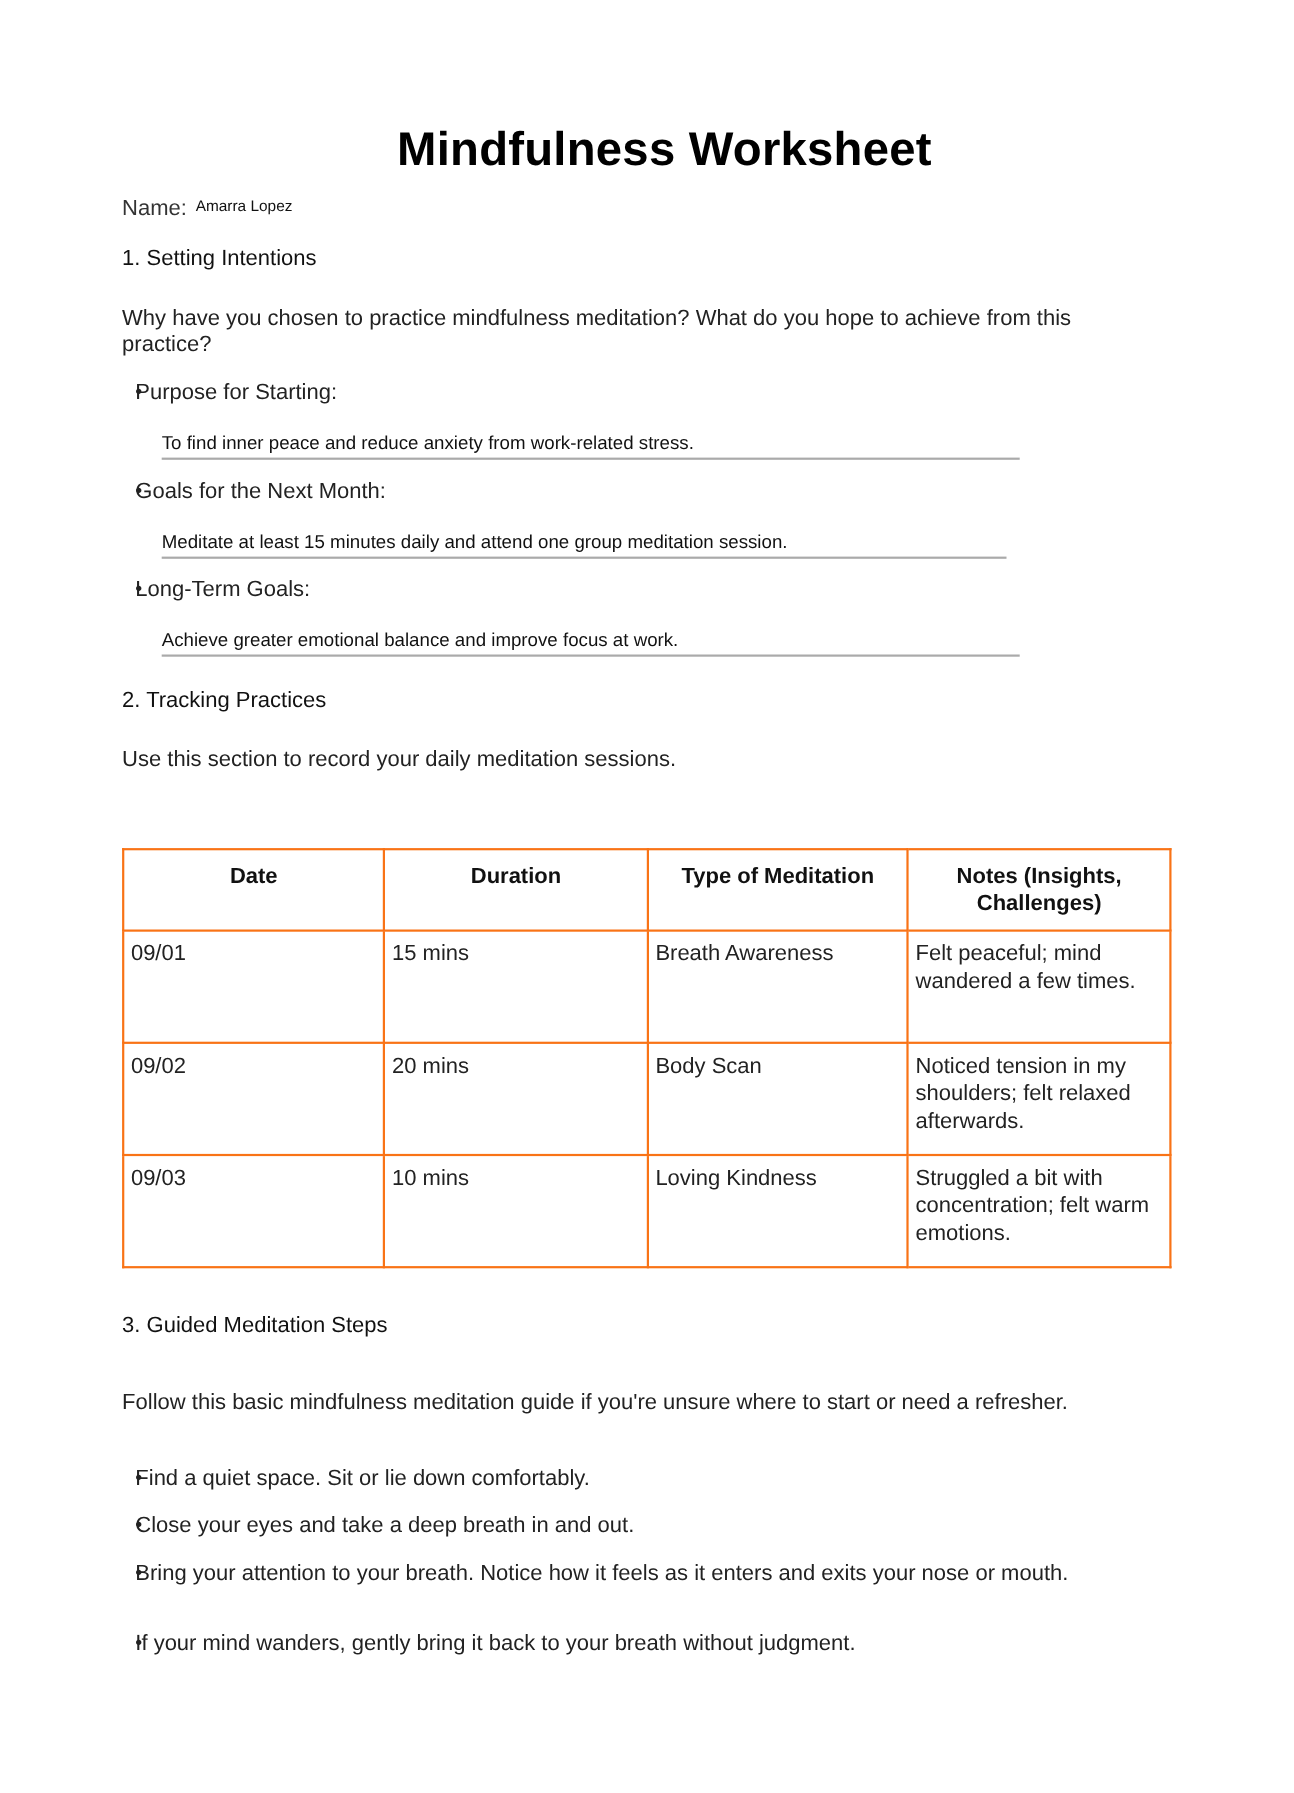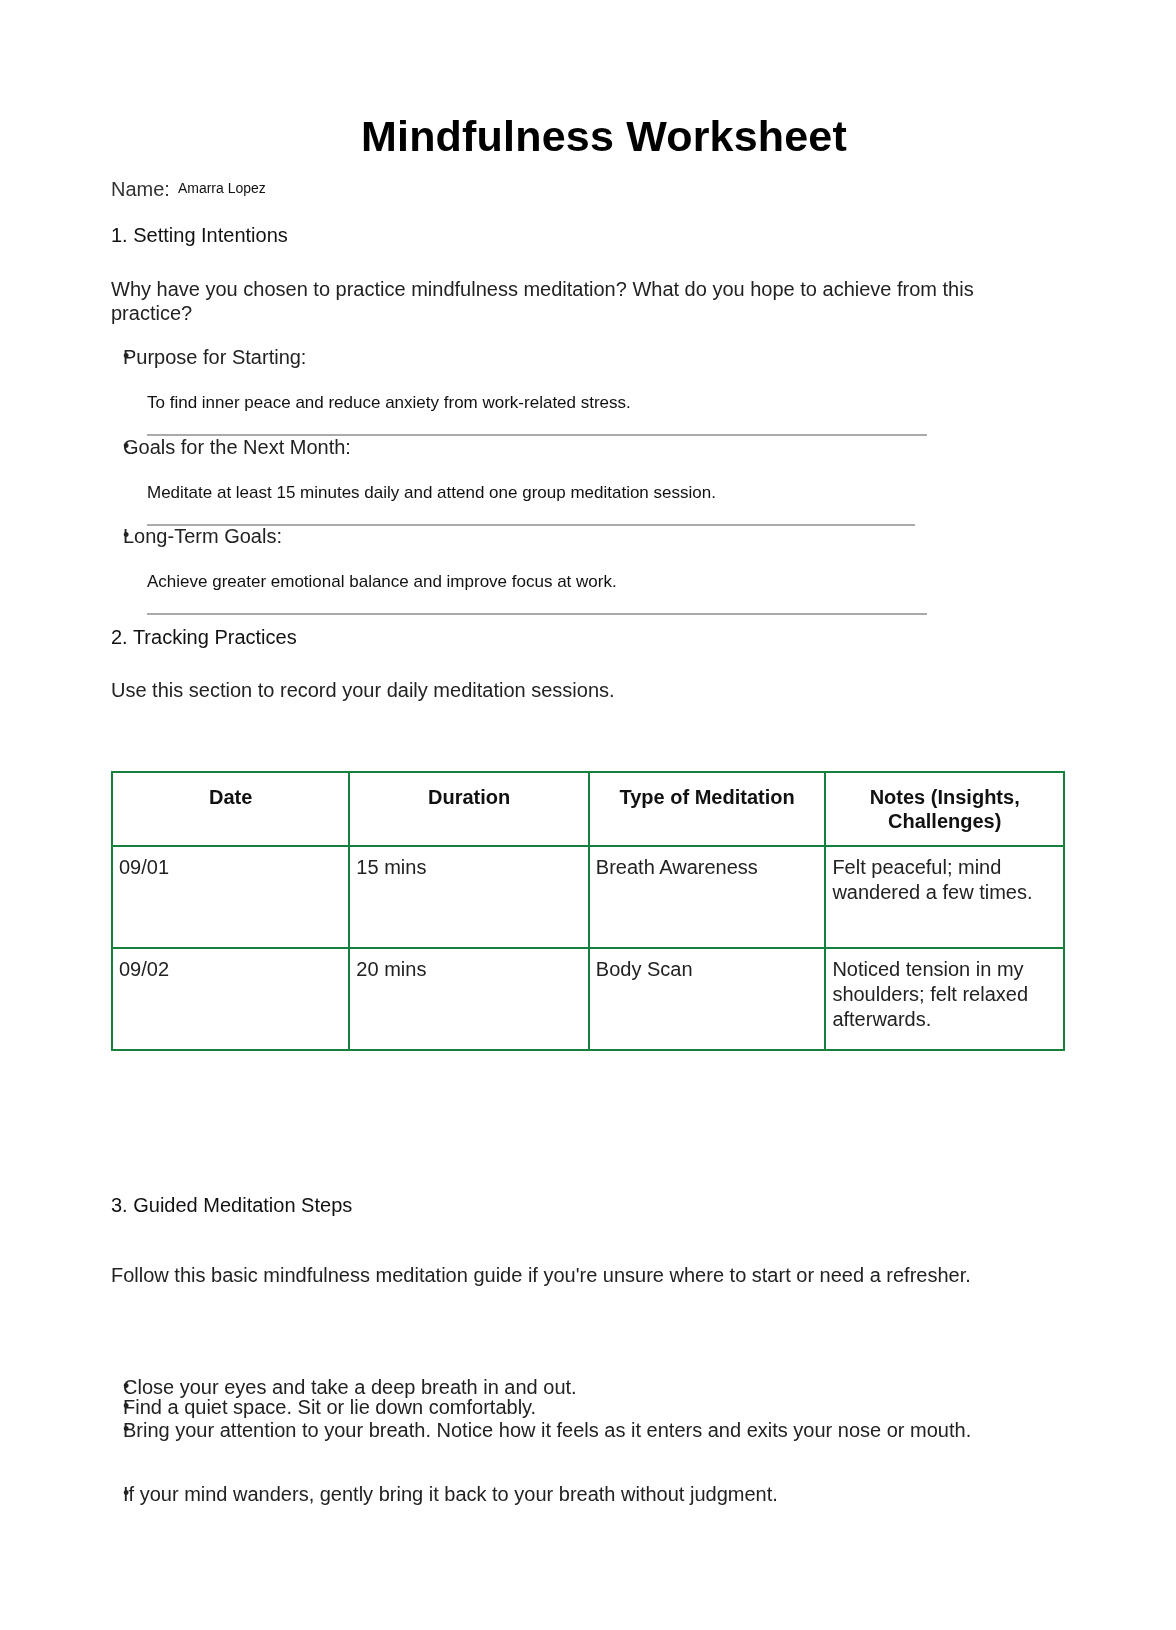--- a/index.html
+++ b/index.html
@@ -8,24 +8,24 @@
   .page { position: absolute; left: 111px; top: 0; width: 954px; }
   h1 { position: absolute; top: 96px; left: 0; width: 954px; margin: 16px; text-align: center;
        font-size: 43px; font-weight: bold; color: #000; letter-spacing: 0.2px; }
   .name-row { position: absolute; top: 178px; left: 0; font-size: 20px; color: #333; }
   .name-row .val { font-size: 14px; margin-left: 8px; color: #111; vertical-align: 3px; }
   .sec-title { position: absolute; left: 0; margin: 0; font-size: 20px; font-weight: normal; color: #111; }
   .para { position: absolute; left: 0; width: 940px; margin: 0; font-size: 20px; line-height: 24px; color: #222; }
   .bullet { position: absolute; left: 12px; font-size: 20px; color: #222; }
   .bullet::before { content: "\2022"; position: absolute; left: 0; top: 0; font-size: 18px; }
   .bullet span { display: inline-block; }
-  .answer { position: absolute; left: 36px; font-size: 17px; color: #111; padding-bottom: 21px;
+  .answer { position: absolute; left: 36px; font-size: 17px; color: #111; padding-bottom: 3px;
             border-bottom: 2px solid #aaaaaa; }
   table.log { position: absolute; top: 771px; left: 0; border-collapse: collapse; font-size: 20px; color: #222; }
-  table.log th, table.log td { border: 2px solid #15803d; vertical-align: top; padding: 0; }
+  table.log th, table.log td { border: 2px solid #f97316; vertical-align: top; padding: 0; }
   table.log th { font-weight: bold; text-align: center; padding: 12px 6px 8px 6px; height: 52px; color: #111; line-height: 24px; }
   table.log td { padding: 8px 6px; height: 84px; line-height: 25px; margin-left: 44px; }
   .steps .bullet span { width: 900px; line-height: 22px; }
 </style>
 </head>
 <body>
 
 <div class="page">
   <h1>Mindfulness Worksheet</h1>
 
@@ -69,25 +69,31 @@
         <td>15 mins</td>
         <td>Breath Awareness</td>
         <td>Felt peaceful; mind wandered a few times.</td>
       </tr>
       <tr>
         <td>09/02</td>
         <td>20 mins</td>
         <td>Body Scan</td>
         <td>Noticed tension in my shoulders; felt relaxed afterwards.</td>
       </tr>
+      <tr>
+        <td>09/03</td>
+        <td>10 mins</td>
+        <td>Loving Kindness</td>
+        <td>Struggled a bit with concentration; felt warm emotions.</td>
+      </tr>
     </tbody>
   </table>
 
   <h2 class="sec-title" style="top:1194px">3. Guided Meditation Steps</h2>
   <p class="para" style="top:1263px">Follow this basic mindfulness meditation guide if you're unsure where to start or need a refresher.</p>
 
   <div class="steps">
-    <div class="bullet" style="top:1396px"><span>Find a quiet space. Sit or lie down comfortably.</span></div>
+    <div class="bullet" style="top:1333px"><span>Find a quiet space. Sit or lie down comfortably.</span></div>
     <div class="bullet" style="top:1376px"><span>Close your eyes and take a deep breath in and out.</span></div>
     <div class="bullet" style="top:1419px"><span>Bring your attention to your breath. Notice how it feels as it enters and exits your nose or mouth.</span></div>
     <div class="bullet" style="top:1483px"><span>If your mind wanders, gently bring it back to your breath without judgment.</span></div>
   </div>
 </div>
 
 </body></html>

